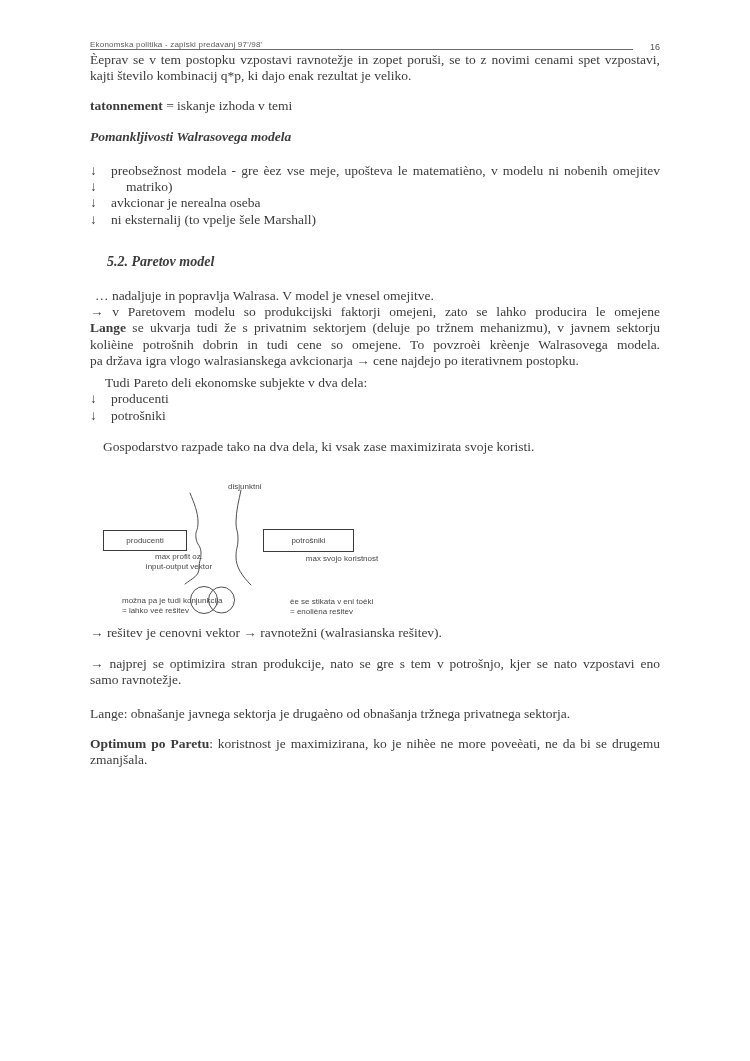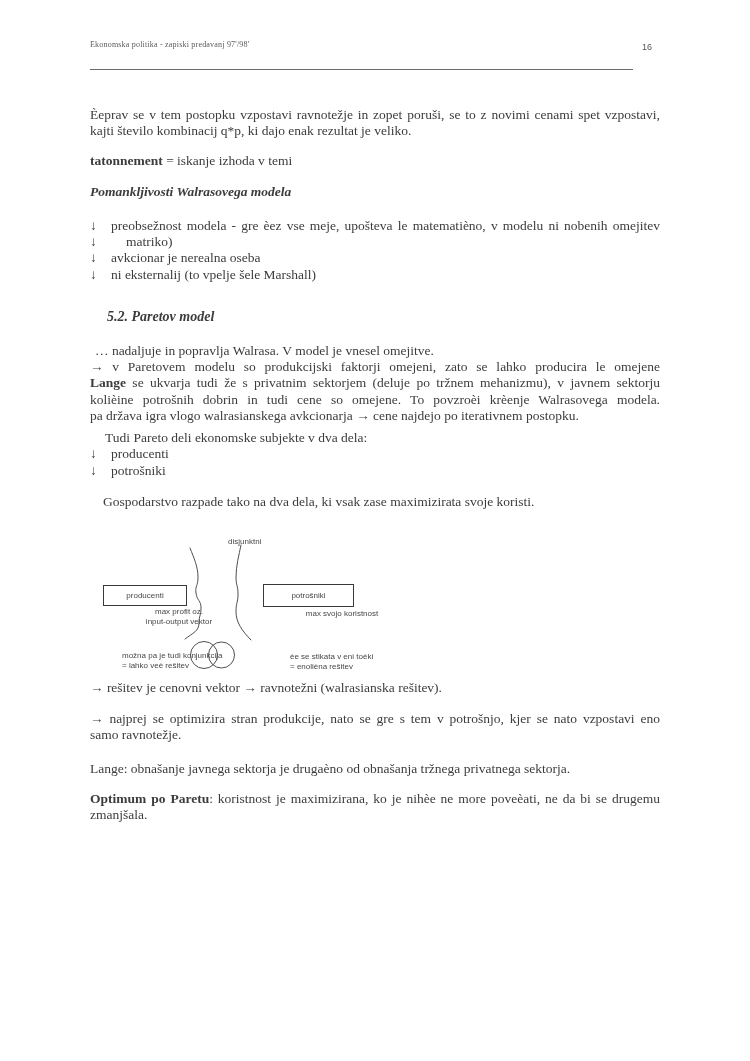--- a/index.html
+++ b/index.html
@@ -3,24 +3,24 @@
 <meta charset="utf-8">
 <style>
   html,body{margin:0;padding:0;background:#ffffff;}
   .page{
     position:relative;width:750px;height:1061px;background:#ffffff;
     font-family:"Liberation Serif",serif;color:#3c3c3c;overflow:hidden;
   }
   
   .hdr{position:absolute;left:90px;top:40px;width:570px;
        font-family:"Liberation Sans",sans-serif;font-size:8px;color:#5a5a5a;}
-  .hdr-title{width:543px;border-bottom:1px solid #6a6a6a;padding-bottom:20px;letter-spacing:.2px;font-family:Liberation Serif, serif;}
-  .hdr-page{position:absolute;right:8px;top:2px;font-size:9px;color:#555;}
+  .hdr-title{width:543px;border-bottom:1px solid #6a6a6a;padding-bottom:0;letter-spacing:.2px;}
+  .hdr-page{position:absolute;right:0;top:2px;font-size:9px;color:#555;}
   
-  .content{position:absolute;left:90px;top:6px;width:570px;padding-top:101px;
+  .content{position:absolute;left:90px;top:0;width:570px;padding-top:52px;
            font-size:13.5px;line-height:16.4px;}
   .para{margin:0;}
   .line{display:block;}
   .jline{display:block;text-align:justify;text-align-last:justify;}
   .b{font-weight:bold;}
   .h-bi{font-weight:bold;font-style:italic;}
   .mt13{margin-top:13px}.mt15{margin-top:15px}.mt17{margin-top:17px}
   .mt21{margin-top:5px}.mt29{margin-top:26px}
   .mt14{margin-top:14px}.mt6{margin-top:6px}
   .ind5{padding-left:5px}.ind13{padding-left:13px}.ind15{padding-left:15px}.ind17{padding-left:17px}

